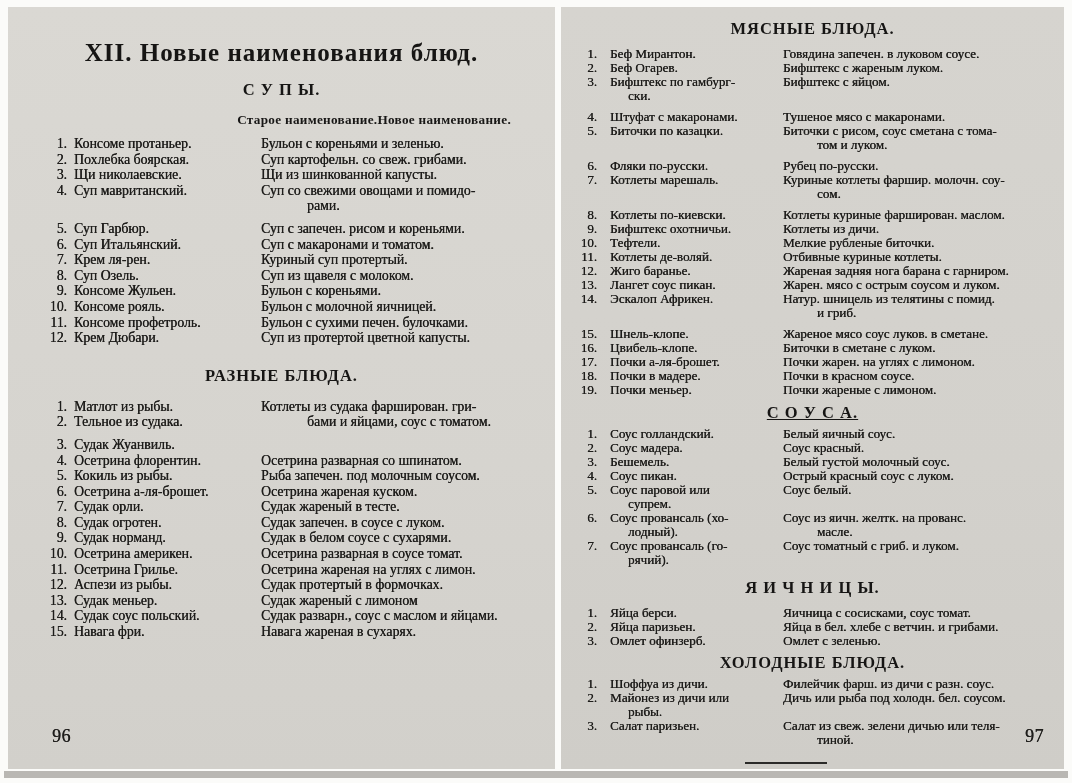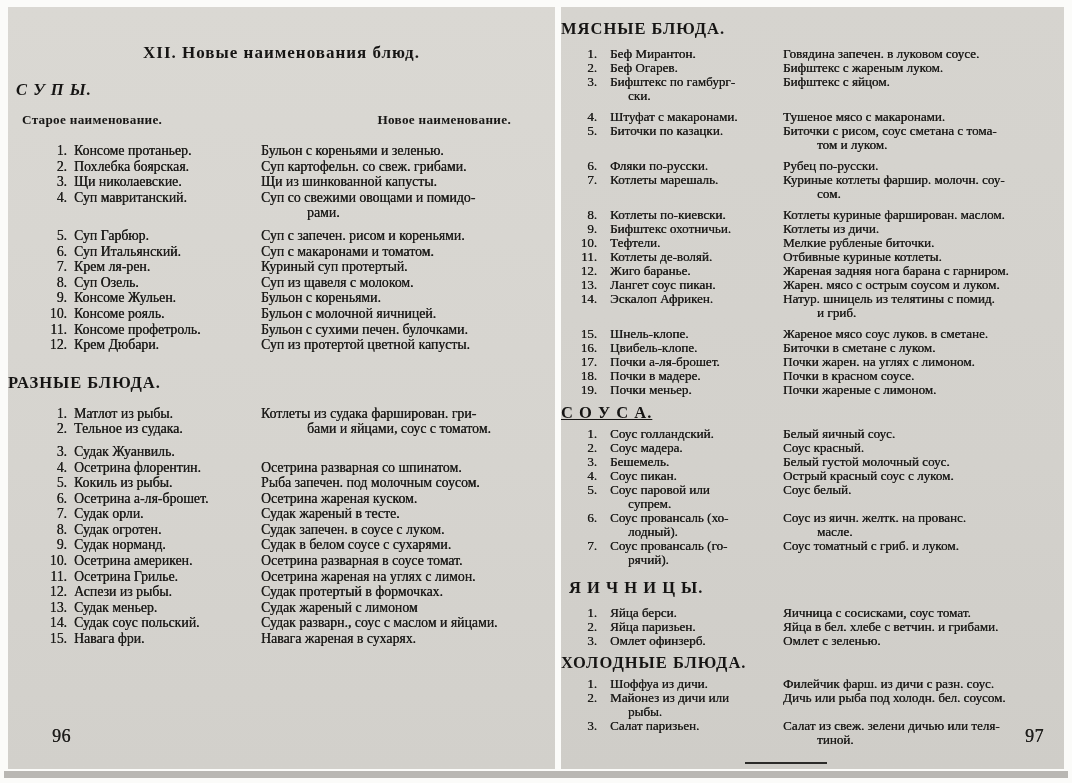--- a/index.html
+++ b/index.html
@@ -9,36 +9,36 @@
     font-family:"Liberation Serif","DejaVu Serif",serif;
     color:#1e1d1b;
   }
   .page { position:absolute; top:7px; height:762px; }
   .page.left  { left:8px;  width:547px; background:linear-gradient(180deg,#dad8d3,#d6d4cf 60%,#d2d0cb); }
   .page.right { left:561px; width:503px; background:linear-gradient(180deg,#d6d4cf,#d3d1cc 60%,#cfcdc8); }
   .bottom-edge { position:absolute; left:4px; right:4px; bottom:5px; height:7px; background:#a9a6a1; opacity:.8; }
 
   h1.chapter {
     margin:34px 0 0; text-align:center;
-    font-size:17px; line-height:24px; font-weight:bold; letter-spacing:1px; color:#161514;
+    font-size:25px; line-height:24px; font-weight:bold; letter-spacing:1px; color:#161514;
   }
   h2.section {
-    margin:0; font-weight:bold; color:#161514;
+    margin:0; text-align:center; font-weight:bold; color:#161514;
     font-size:16.5px; line-height:19px; letter-spacing:1px;
   }
-  .left h2.soups { margin:15px 8px 0;font-style:italic; }
+  .left h2.soups { margin:15px 8px 0; }
   .left h2.misc-title { margin:20px 0 14px; }
   .right h2.meat-title { margin:12px 0 9px; }
   .right h2.sauce-title { margin:6px 0 5px;text-decoration:underline; }
   .right h2.eggs-title { margin:11px 8px 9px; }
   .right h2.cold-title { margin:5px 0 5px; }
 
   .colheads {
-    display:flex; justify-content:space-between;
-    margin:13px 0 15px; padding:0 44px 0 14px;
+    display:flex; justify-content:flex-end;
+    margin:13px 0 8px; padding:0 44px 0 14px;
     font-weight:bold; font-size:13.2px; letter-spacing:.3px; color:#181716;
   }
 
   .lst .row { display:grid; }
   .lst .row.gap { margin-top:7px; }
   .num, .old, .new { white-space:pre-line; text-shadow:.3px 0 0 currentColor; }
   .num { text-align:right; }
 
   .left .lst { font-size:13.8px; line-height:15.6px; padding:0 6px 0 34px; }
   .left .lst .row { grid-template-columns:25px 180px 1fr; column-gap:7px; }

